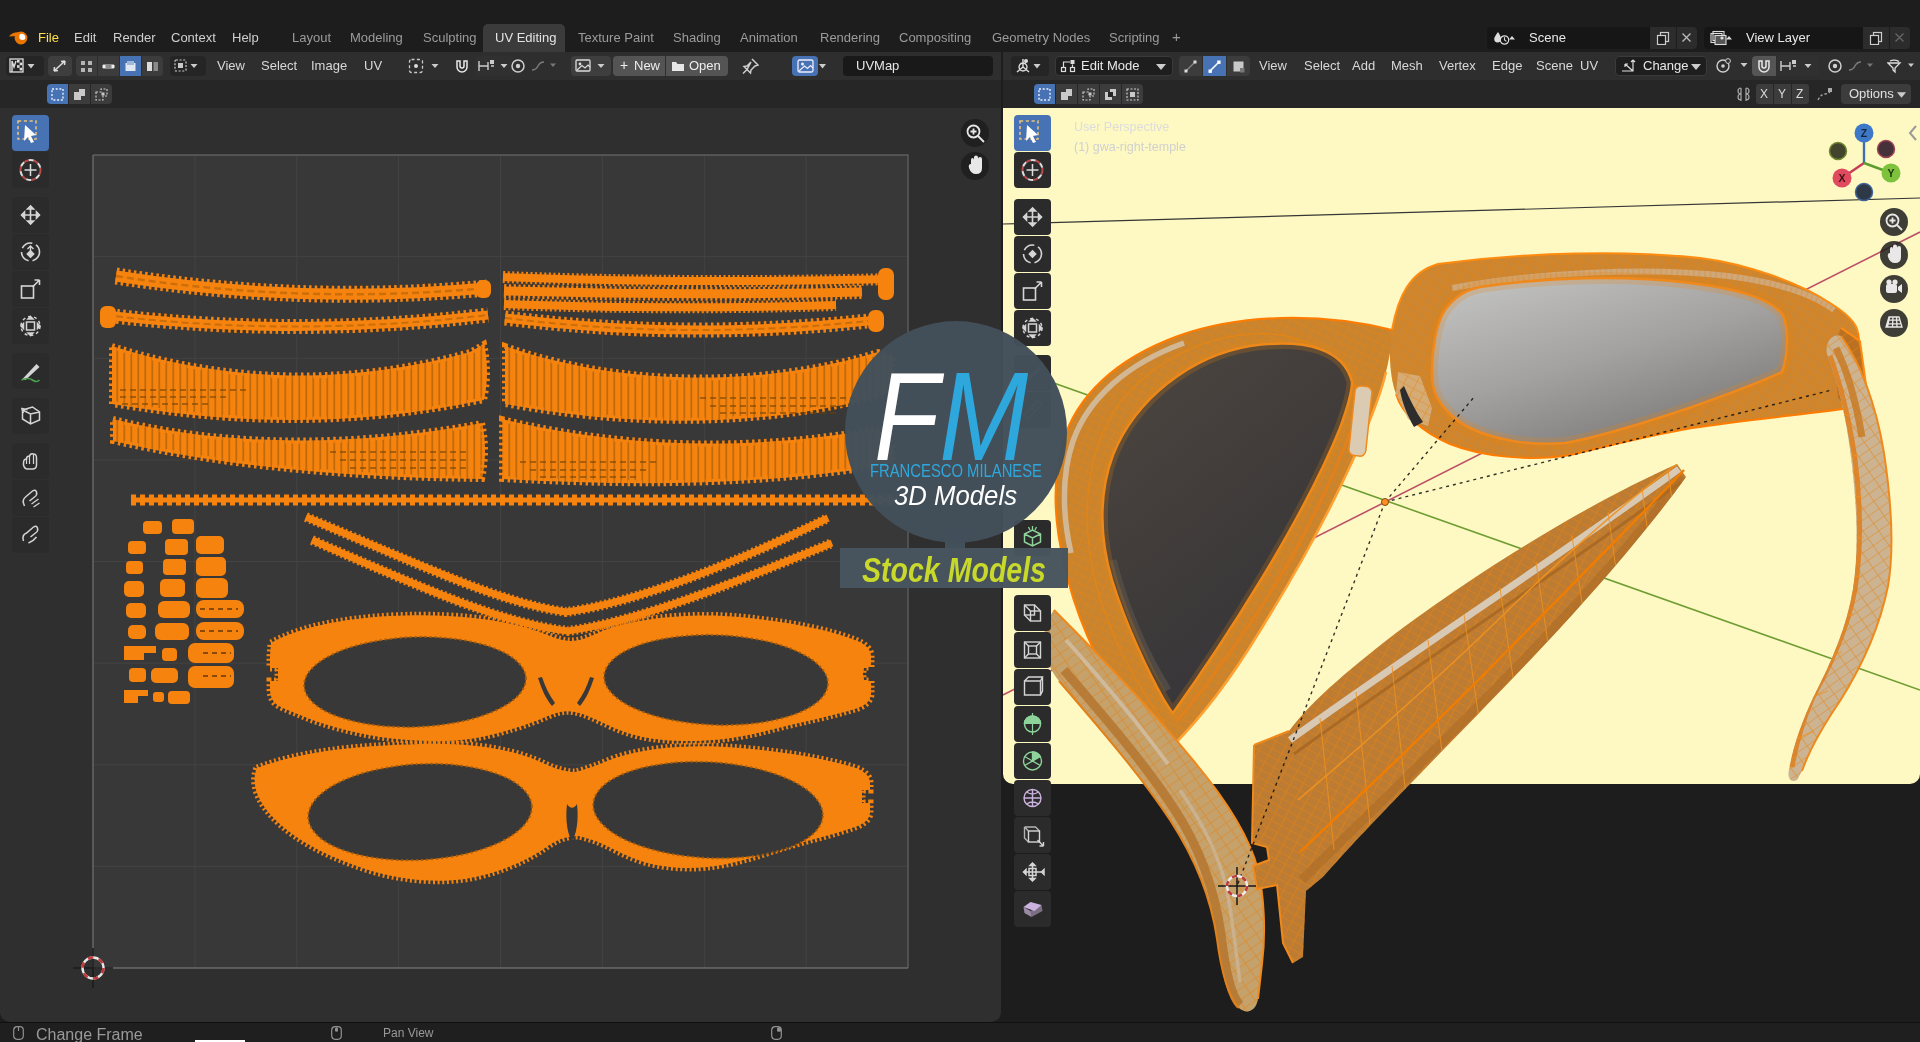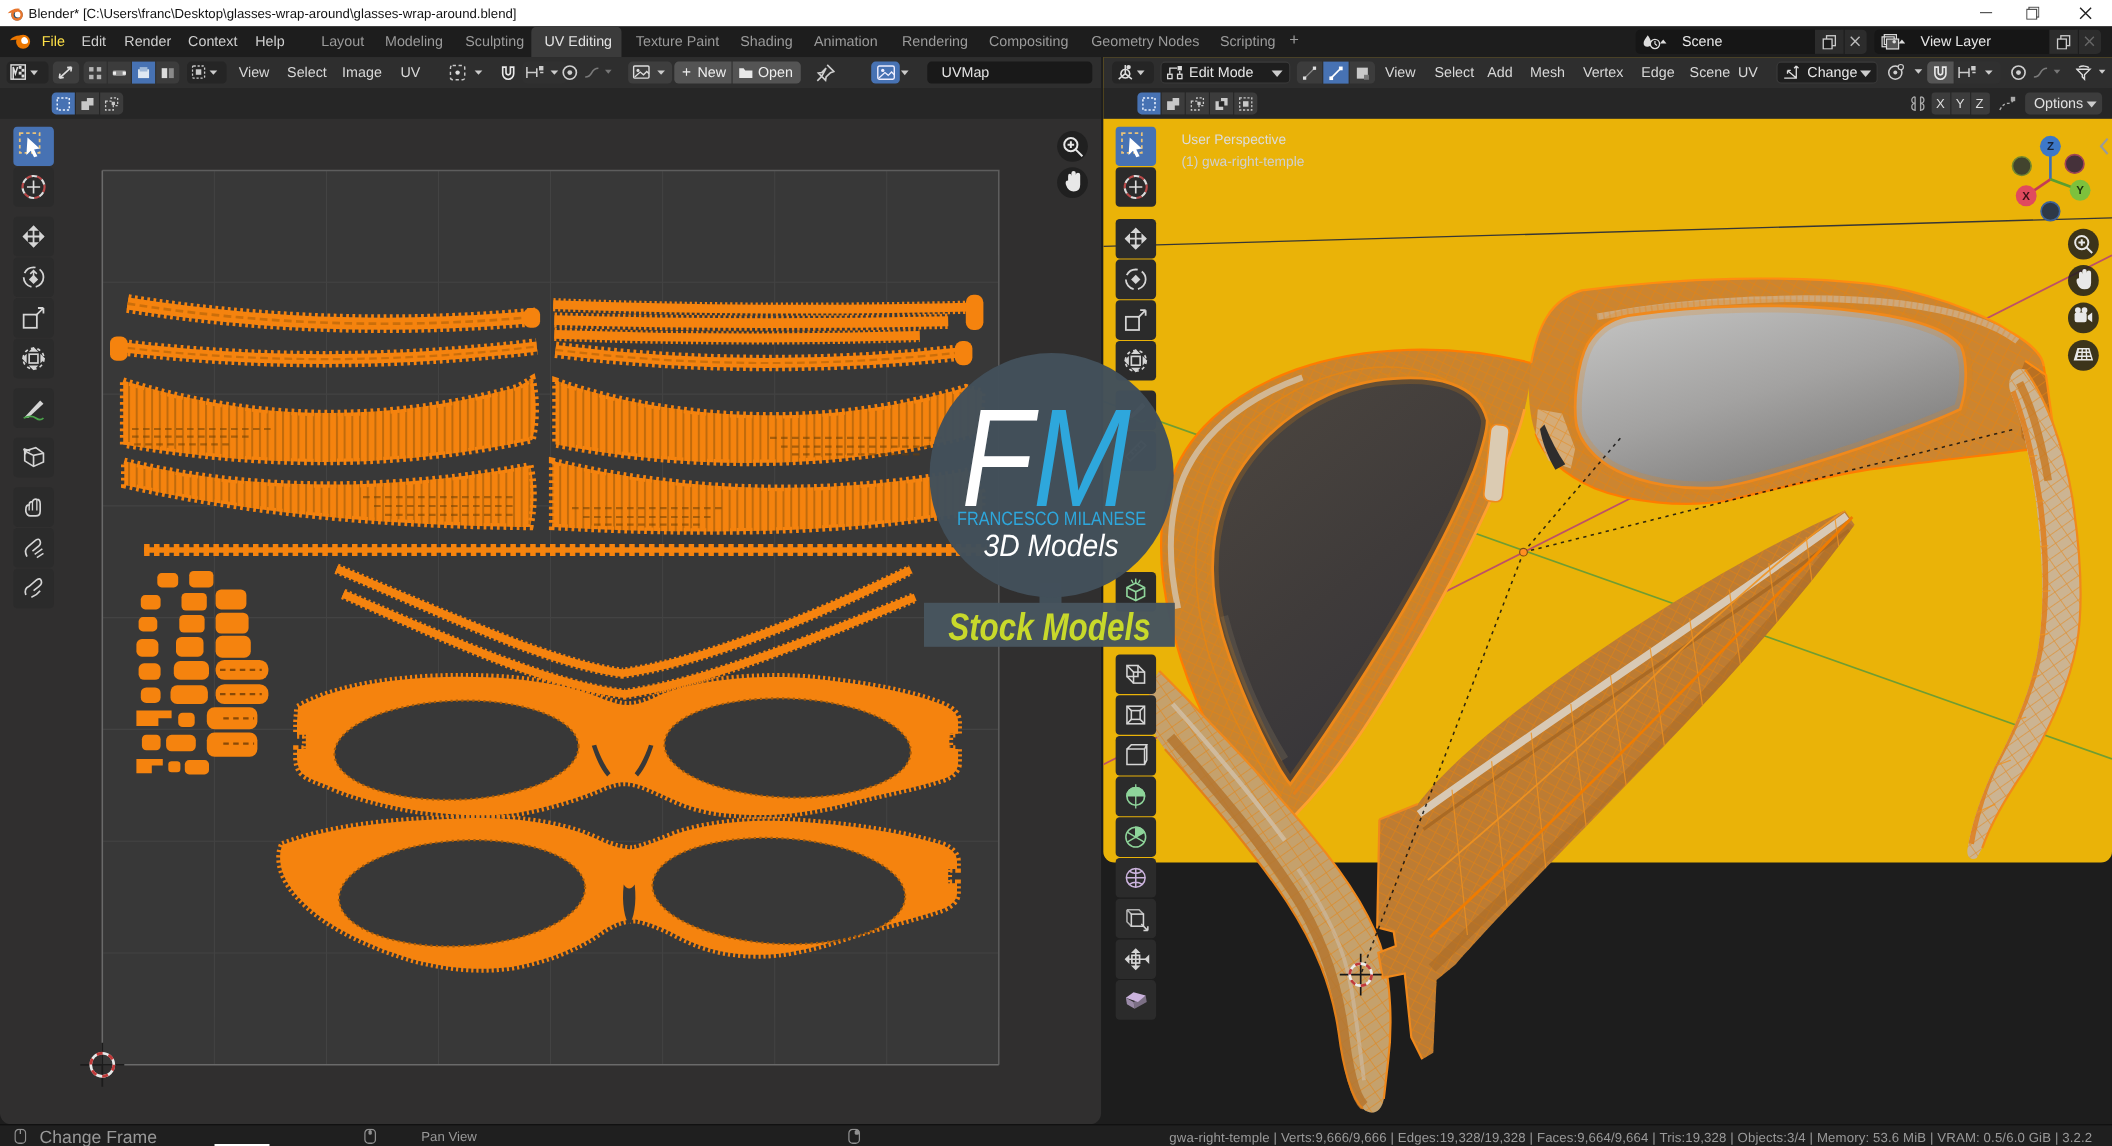--- a/index.html
+++ b/index.html
@@ -3,37 +3,20 @@
 <style>
 *{margin:0;padding:0;box-sizing:border-box}
 html,body{width:1920px;height:1042px;overflow:hidden;background:#1d1d1d;font-family:"Liberation Sans",sans-serif}
 #page{position:relative;width:1920px;height:1042px}
 .abs{position:absolute}
 .txt{white-space:nowrap}
 </style></head>
 <body>
 <div id="page">
 
-<div class="abs" style="left:0;top:0;width:1920px;height:24px;background:#ffffff">
-  <svg class="abs" style="left:6px;top:4px" width="17" height="17" viewBox="0 0 17 17">
-    <circle cx="9.5" cy="9.5" r="5.2" fill="#2a4f6e"></circle>
-    <circle cx="10.5" cy="9" r="3" fill="#fff"></circle>
-    <path d="M1,8 Q6,3 12,4 L9,7 Z" fill="#e8762c"></path>
-    <path d="M4.2,9.5 a5.3,5.3 0 1,0 10.6,0 a5.3,5.3 0 1,0 -10.6,0 M6.4,9.5 a3.1,3.1 0 1,1 6.2,0 a3.1,3.1 0 1,1 -6.2,0" fill="#e8762c" fill-rule="evenodd"></path>
-  </svg>
-  <div class="abs txt" style="left:26px;top:5px;font-size:12px;color:#111">Blender* [C:\Users\franc\Desktop\glasses-wrap-around\glasses-wrap-around.blend]</div>
-  <div class="abs" style="left:1800px;top:11px;width:11px;height:1px;background:#444"></div>
-  <svg class="abs" style="left:1842px;top:6px" width="12" height="12" viewBox="0 0 12 12">
-        <rect x="2.5" y="0.5" width="9" height="9" fill="none" stroke="#444"></rect>
-        <rect x="0.5" y="2.5" width="9" height="9" fill="#fff" stroke="#444"></rect>
-      </svg>
-  <svg class="abs" style="left:1890px;top:6px" width="12" height="12" viewBox="0 0 12 12">
-        <path d="M1,1 L11,11 M11,1 L1,11" stroke="#222" stroke-width="1.3"></path>
-      </svg>
-</div>
 
 <div class="abs" style="left:0;top:24px;width:1920px;height:28px;background:#1d1d1d">
   <svg class="abs" style="left:8px;top:6px" width="22" height="16" viewBox="0 0 22 16">
     <circle cx="13" cy="8" r="5.5" fill="#ea7600"></circle>
         <circle cx="14.5" cy="6.8" r="3.2" fill="#fff"></circle>
         <circle cx="13" cy="8" r="5.5" fill="none" stroke="#ea7600" stroke-width="1.8"></circle>
     <path d="M1,6.5 Q5,1.5 12,2.5 L8.5,6 Z" fill="#ea7600"></path>
   </svg>
   <div class="abs txt" style="left:38px;top:6px;font-size:13px;color:#fde047">File</div>
   <div class="abs txt" style="left:74px;top:6px;font-size:13px;color:#cfcfcf">Edit</div>
@@ -214,21 +197,21 @@
   </g>
 </g>
 
 <g transform="translate(93,968)">
   <path d="M-20,0 H20 M0,-20 V20" stroke="#1c1c1c" stroke-width="1.6"></path>
   <circle r="10.5" fill="none" stroke="#e8e8e8" stroke-width="2.4"></circle>
   <circle r="10.5" fill="none" stroke="#c03a3a" stroke-width="2.6" stroke-dasharray="5.5 5.5"></circle>
 </g>
 </svg>
 </div>
-<div id="vpcanvas" class="abs" style="left:1003px;top:52px;width:917px;height:732px;background:#eab308;border-radius:0 0 10px 10px">
+<div id="vpcanvas" class="abs" style="left:1003px;top:52px;width:917px;height:732px;background:#fef9c3;border-radius:0 0 10px 10px">
 <svg width="917" height="970" viewBox="1003 52 917 970" style="position:absolute;left:0;top:0">
 <defs>
   <linearGradient id="gLens" x1="0.1" y1="0" x2="0.75" y2="1">
             <stop offset="0" stop-color="#c3c3c2"></stop>
             <stop offset="0.5" stop-color="#a3a2a1"></stop>
             <stop offset="1" stop-color="#787776"></stop>
           </linearGradient>
   <linearGradient id="gLLens" x1="0.1" y1="0" x2="0.65" y2="1">
             <stop offset="0" stop-color="#4c4640"></stop>
             <stop offset="0.55" stop-color="#3f3b3a"></stop>
@@ -608,21 +591,20 @@
   <svg class="abs" style="left:331px;top:3px" width="11" height="14" viewBox="0 0 11 14">
         <rect x="0.7" y="0.7" width="9.6" height="12.6" rx="3.5" fill="none" stroke="#909090" stroke-width="1.2"></rect>
         <rect x="4" y="1.2" width="3" height="4.5" rx="1.5" fill="#909090"></rect>
       </svg>
   <div class="abs txt" style="left:383px;top:3px;font-size:12px;color:#999">Pan View</div>
   <svg class="abs" style="left:771px;top:3px" width="11" height="14" viewBox="0 0 11 14">
         <rect x="0.7" y="0.7" width="9.6" height="12.6" rx="3.5" fill="none" stroke="#909090" stroke-width="1.2"></rect>
         <rect x="6" y="1.2" width="4" height="4.5" rx="1.5" fill="#909090"></rect>
       </svg>
   <div class="abs txt" style="left:815px;top:17px;font-size:12px;color:#999">UV Context Menu</div>
-  <div class="abs txt" style="left:1063px;top:4px;font-size:12px;letter-spacing:0.12px;color:#9a9a9a">gwa-right-temple | Verts:9,666/9,666 | Edges:19,328/19,328 | Faces:9,664/9,664 | Tris:19,328 | Objects:3/4 | Memory: 53.6 MiB | VRAM: 0.5/6.0 GiB | 3.2.2</div>
 </div>
 <div class="abs" style="left:195px;top:1040px;width:50px;height:2px;background:#fff"></div>
 
 <svg class="abs" style="left:12px;top:115px" width="40" height="445" viewBox="0 0 40 445">
 <g>
   <rect x="0" y="0" width="37" height="36" rx="4" fill="#4772b3"></rect>
   <rect x="6" y="6" width="18" height="18" fill="none" stroke="#e8c27a" stroke-width="1.6" stroke-dasharray="3.2 2.6"></rect>
   <path d="M13,10 L24,20 L19,21 L22,27 L19,28 L16,22 L12,26 Z" fill="#fff"></path>
   <rect x="0" y="37" width="37" height="36" rx="4" fill="#2b2b2b"></rect>
   <g transform="translate(18.5,55)">

